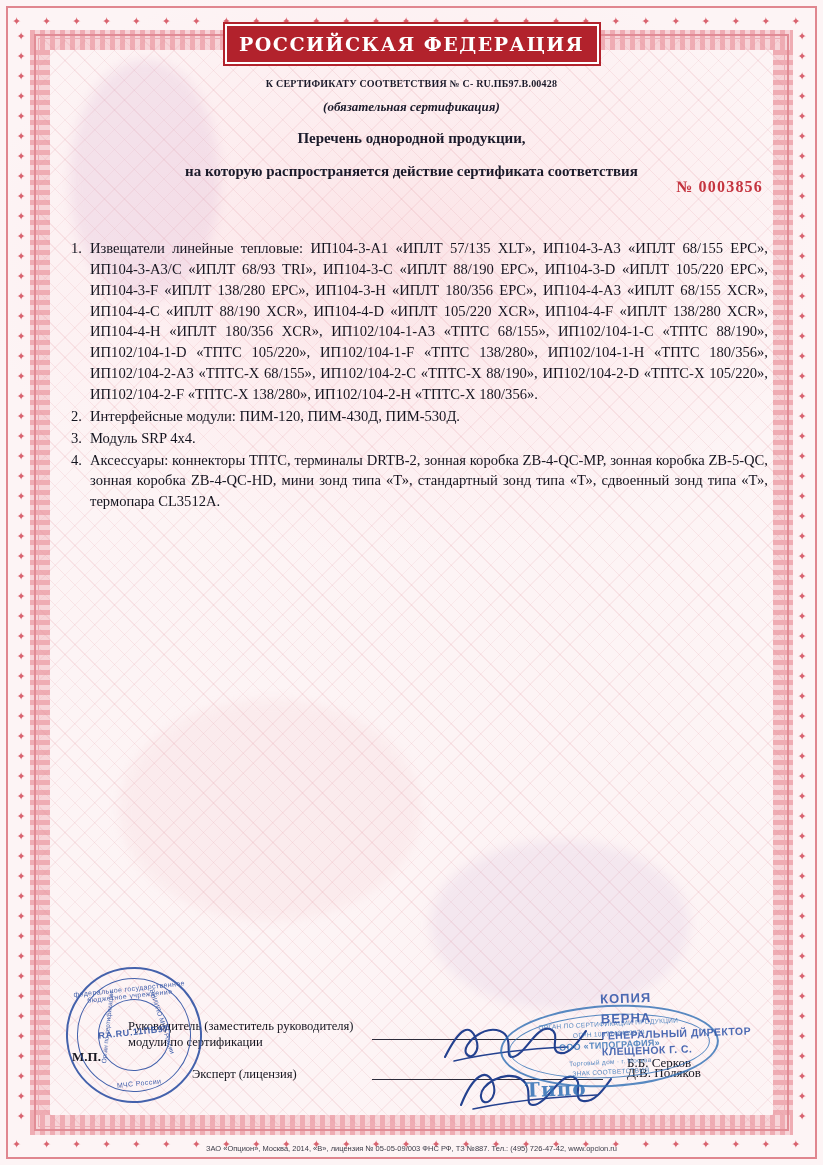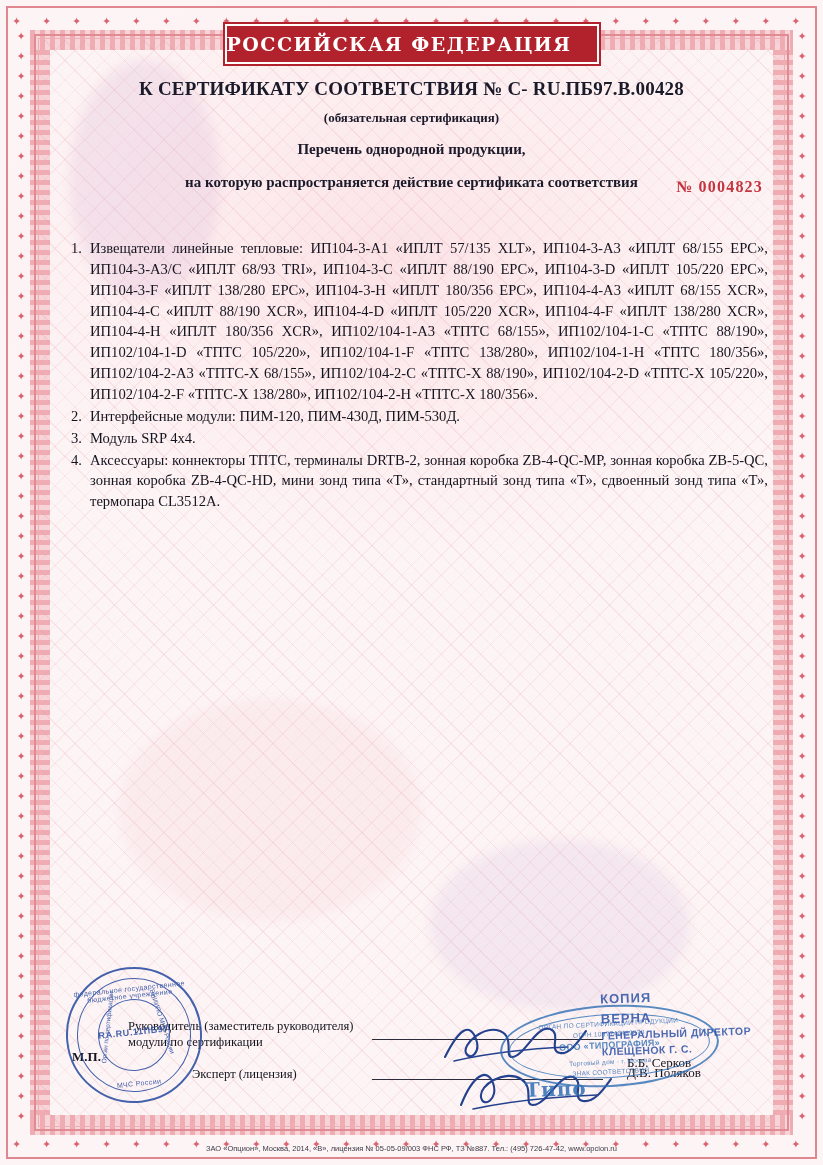--- a/index.html
+++ b/index.html
@@ -99,21 +99,21 @@
     left: 50%;
     transform: translateX(-50%);
     top: 24px;
     width: 370px;
     height: 36px;
     background: #b2222c;
     border: 2px solid #ffffff;
     box-shadow: 0 0 0 2px #b2222c;
     display: flex;
     align-items: center;
-    justify-content: flex-start;
+    justify-content: center;
   }
   .banner-text {
     color: #ffffff;
     font-family: "DejaVu Serif", serif;
     font-weight: bold;
     font-size: 19px;
     letter-spacing: 1.5px;
     white-space: nowrap;
   }
 
@@ -126,27 +126,28 @@
     text-align: center;
     color: #1a1a2a;
   }
   .title {
     font-size: 25px;
     font-weight: bold;
     letter-spacing: 2px;
     margin-bottom: 14px;
   }
   .subtitle {
-    font-size: 19px;
+    font-size: 10px;
     font-weight: bold;
     letter-spacing: .2px;
     margin-bottom: 10px;
   }
   .paren {
     font-size: 13px;
+    font-style: italic;
     font-weight: bold;
     margin-bottom: 6px;
   }
   .listhead {
     font-size: 15px;
     font-weight: bold;
     line-height: 1.35;
     margin-top: 13px;
   }
   .blanknum {
@@ -389,21 +390,21 @@
 
   <div class="banner">
     <div class="banner-text">РОССИЙСКАЯ ФЕДЕРАЦИЯ</div>
   </div>
 
   <div class="head">
     <div class="subtitle">К СЕРТИФИКАТУ СООТВЕТСТВИЯ   №   C- RU.ПБ97.В.00428</div>
     <div class="paren">(обязательная сертификация)</div>
     <div class="listhead">Перечень однородной продукции,</div>
     <div class="listhead">на которую распространяется действие сертификата соответствия</div>
-    <div class="blanknum">№ 0004823</div>
+    <div class="blanknum">№ 0003856</div>
   </div>
 
   <div class="body-list">
 
     <div class="li">
       <div class="li-num">1.</div>
       <div class="li-text">Извещатели линейные тепловые: ИП104-3-А1 «ИПЛТ 57/135 XLT», ИП104-3-А3 «ИПЛТ 68/155 EPC», ИП104-3-А3/С «ИПЛТ 68/93 TRI», ИП104-3-С «ИПЛТ 88/190 EPC», ИП104-3-D «ИПЛТ 105/220 EPC», ИП104-3-F «ИПЛТ 138/280 EPC», ИП104-3-Н «ИПЛТ 180/356 EPC», ИП104-4-А3 «ИПЛТ 68/155 XCR», ИП104-4-С «ИПЛТ 88/190 XCR», ИП104-4-D «ИПЛТ 105/220 XCR», ИП104-4-F «ИПЛТ 138/280 XCR», ИП104-4-Н «ИПЛТ 180/356 XCR», ИП102/104-1-А3 «ТПТС 68/155», ИП102/104-1-С «ТПТС 88/190», ИП102/104-1-D «ТПТС 105/220», ИП102/104-1-F «ТПТС 138/280», ИП102/104-1-Н «ТПТС 180/356», ИП102/104-2-А3 «ТПТС-Х 68/155», ИП102/104-2-С «ТПТС-Х 88/190», ИП102/104-2-D «ТПТС-Х 105/220», ИП102/104-2-F «ТПТС-Х 138/280», ИП102/104-2-Н «ТПТС-Х 180/356».</div>
     </div>
 
     <div class="li">

